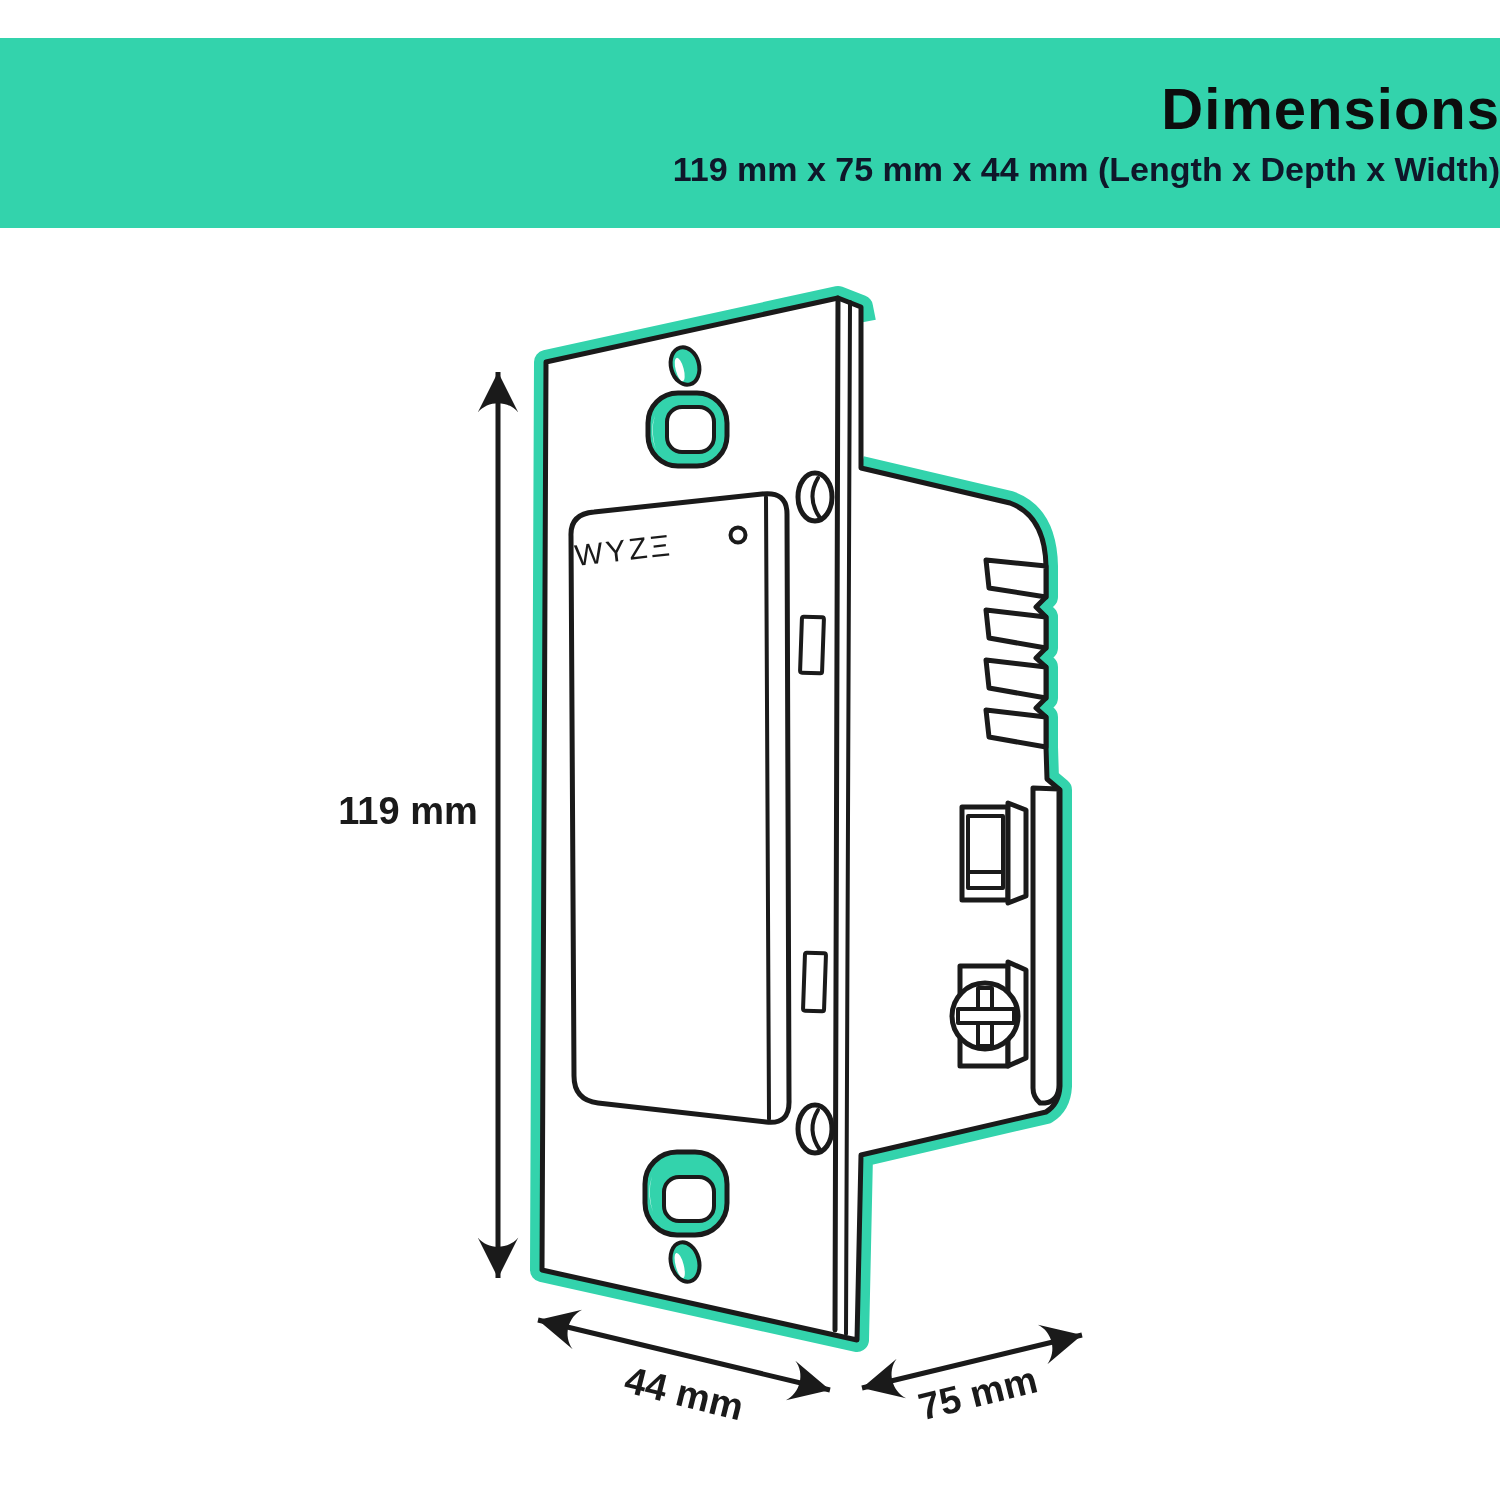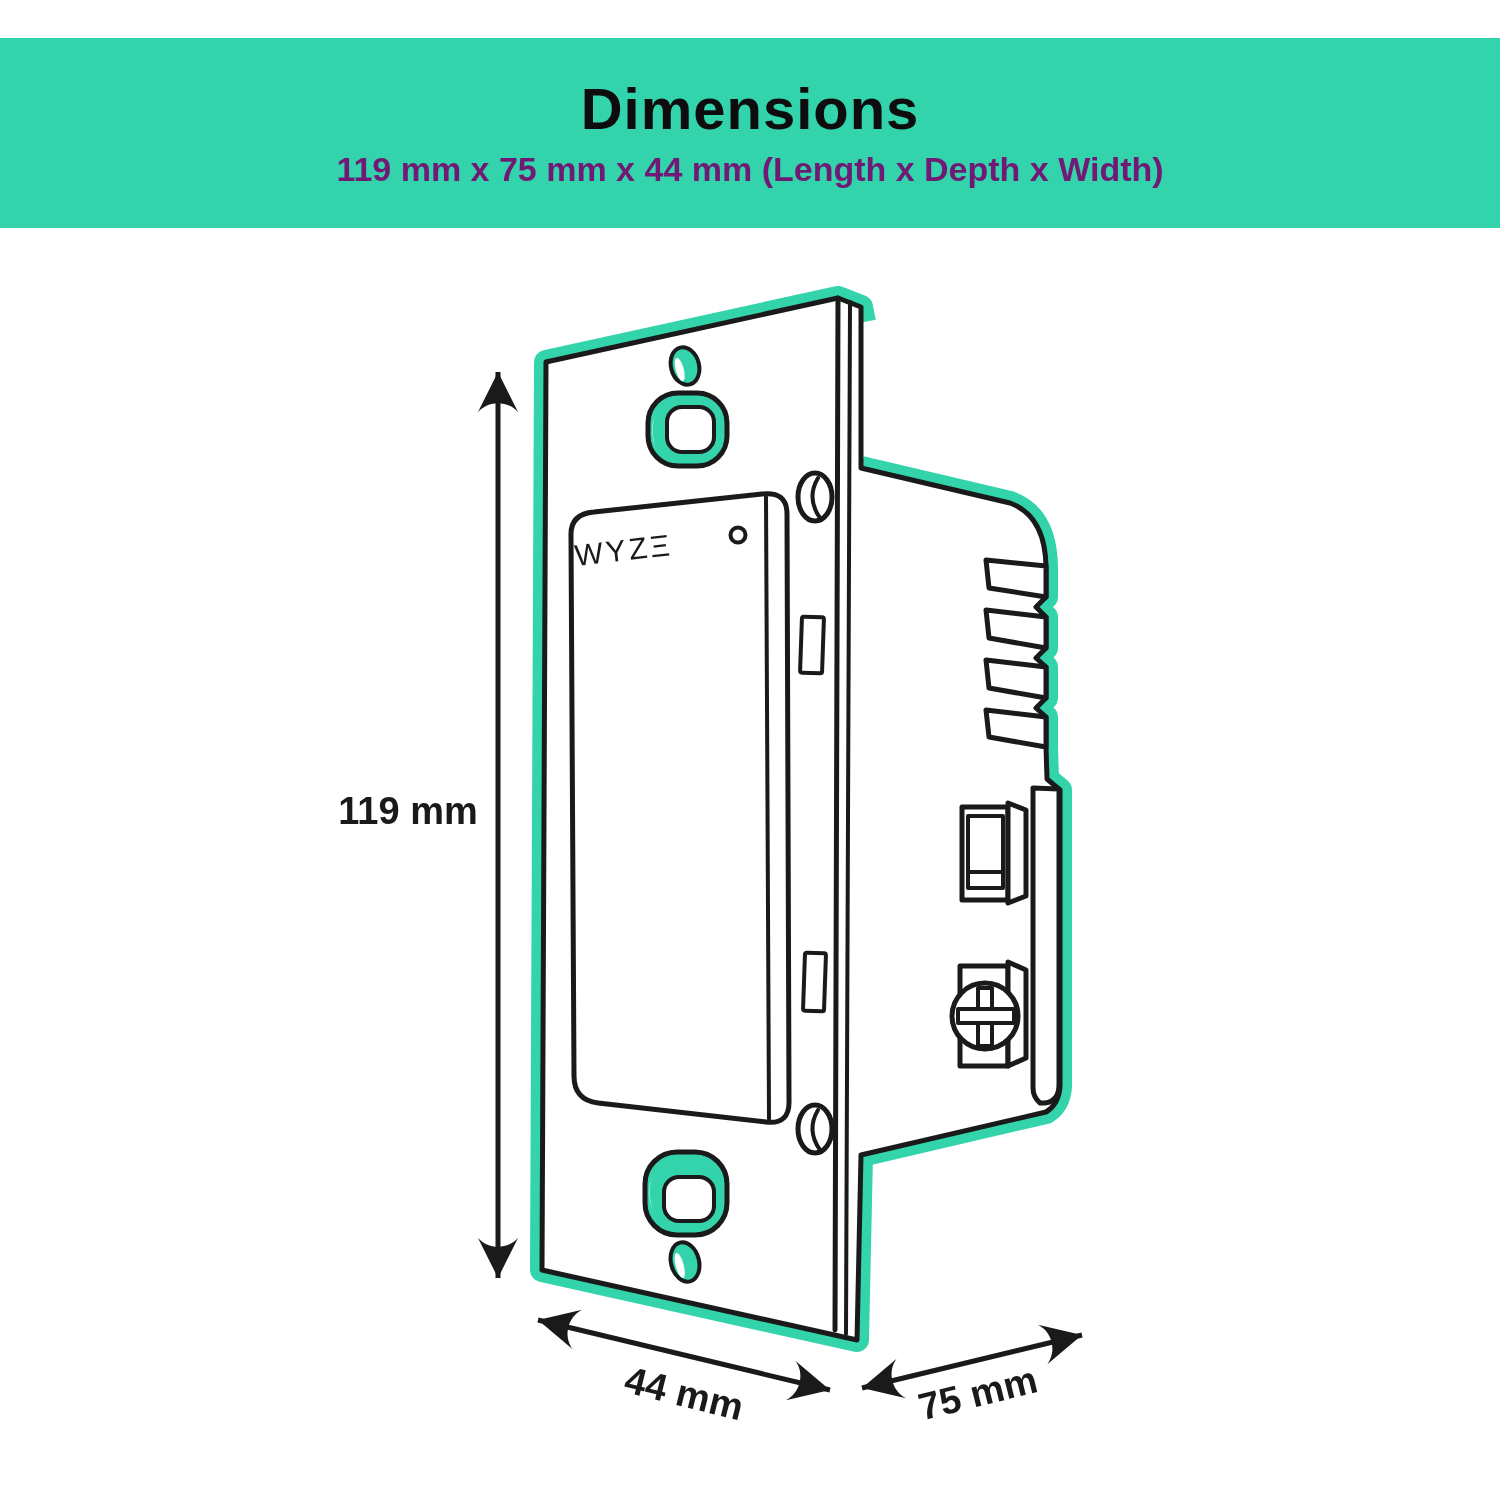--- a/index.html
+++ b/index.html
@@ -1,21 +1,21 @@
 <!DOCTYPE html>
 <html><head>
 <meta charset="utf-8">
 <style>
   html,body{margin:0;padding:0;background:#ffffff;width:1500px;height:1500px;overflow:hidden;
     font-family:"Liberation Sans", sans-serif;}
   .page{position:relative;width:1500px;height:1500px;background:#ffffff;}
   .band{position:absolute;left:0;top:38px;width:1500px;height:190px;background:#33d3ac;
-    display:flex;flex-direction:column;align-items:center;justify-content:center;}
+    display:flex;flex-direction:column;align-items:flex-end;justify-content:center;}
   .band .title{font-size:58px;font-weight:bold;color:#0d0d0d;letter-spacing:1px;line-height:1;margin:0;}
-  .band .subtitle{font-size:34px;font-weight:bold;color:#701a75;margin:14px 0 0 0;line-height:1;}
+  .band .subtitle{font-size:34px;font-weight:bold;color:#0f172a;margin:14px 0 0 0;line-height:1;}
   svg.diagram{position:absolute;left:0;top:0;width:1500px;height:1500px;}
   .ink{stroke:#1a1a1a;stroke-width:5;fill:none;stroke-linejoin:round;stroke-linecap:round;}
   .ink-thin{stroke:#1a1a1a;stroke-width:4;fill:none;stroke-linejoin:round;stroke-linecap:round;}
   .white-fill{fill:#ffffff;}
   .teal-fill{fill:#33d3ac;}
   .dim-line{stroke:#1a1a1a;stroke-width:5;fill:none;}
   .dim-label{font-family:"Liberation Sans", sans-serif;font-weight:bold;font-size:38px;fill:#1a1a1a;
     text-anchor:middle;}
   .logo-text{font-family:"Liberation Sans", sans-serif;font-weight:normal;font-size:30px;fill:#1a1a1a;
     letter-spacing:3px;}

